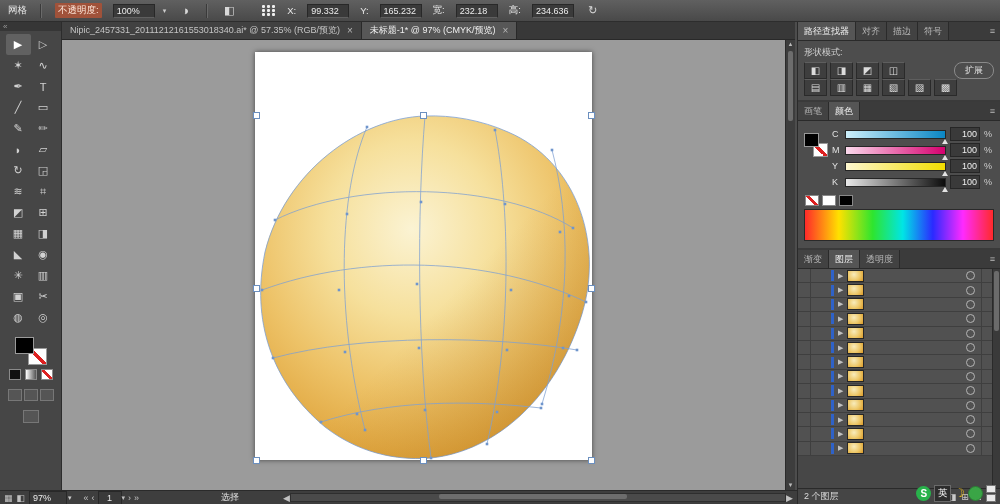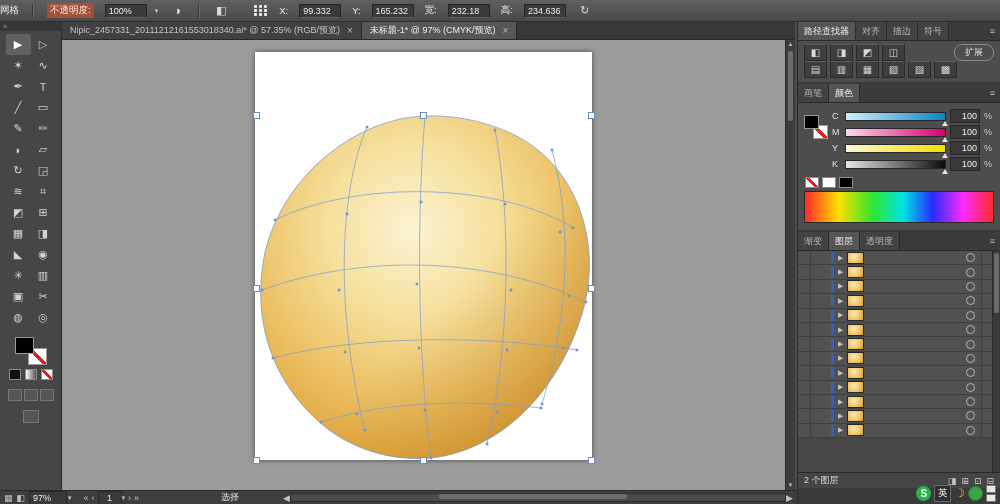--- a/index.html
+++ b/index.html
@@ -2,21 +2,21 @@
 <html><head>
 <meta charset="utf-8">
 <style>
   html,body{margin:0;padding:0;background:#2b2b2b}
   .app{position:relative;width:1000px;height:504px;background:#4d4d4d;overflow:hidden;
        font-family:"Liberation Sans","DejaVu Sans",sans-serif;color:#ddd;font-size:10px;
        -webkit-font-smoothing:antialiased}
   
   .control-bar{position:absolute;left:0;top:0;width:100%;height:22px;box-sizing:border-box;
     background:linear-gradient(#606060,#494949);border-bottom:1px solid #2d2d2d;
-    display:flex;align-items:center;gap:11px;padding:0 0;z-index:5}
+    display:flex;align-items:center;gap:11px;padding:0 8px;z-index:5}
   .cb-label{font-size:9.5px;color:#e8e8e8;white-space:nowrap}
   .opacity-chip{background:#a0523a;color:#ffe9dc;font-size:9.5px;
     padding:1px 3px;border-radius:1px}
   input.field{background:#3a3a3a;border:1px solid #282828;border-bottom-color:#5f5f5f;
     color:#ececec;font-size:9px;height:12px;padding:0 3px;font-family:inherit}
   .w34{width:34px}.w30{width:30px}.w22{width:16px;text-align:center}
   .dd{color:#ccc;font-size:7px;margin-left:-3px}
   .cb-icon{width:16px;height:15px;display:flex;align-items:center;justify-content:center;
     color:#d8d8d8;font-size:11px;background:transparent;border-radius:2px}
   .cb-icon.round{font-size:13px}
@@ -95,21 +95,21 @@
     display:flex;align-items:center;justify-content:flex-end;padding:0 2px}
   .spct{font-size:9px;color:#cfcfcf;width:8px}
   .chips{display:flex;gap:3px;margin:5px 0 0 7px}
   .chip{width:12px;height:9px;border:1px solid #888}
   .chip-none{background:linear-gradient(45deg,#fff 42%,#d22 42%,#d22 58%,#fff 58%)}
   .chip-white{background:#fff}
   .chip-black{background:#000}
   .spectrum{margin:3px 6px 7px;height:30px;border:1px solid #2a2a2a;
     background:linear-gradient(to right,#ff2a2a 0%,#ffe100 18%,#2ee52e 36%,#00e5e5 52%,#2a2aff 68%,#ff2aff 84%,#ff2a2a 100%)}
   
-  .layers-panel{flex:1;display:flex;flex-direction:column;margin-bottom:16px}
+  .layers-panel{flex:1;display:flex;flex-direction:column;margin-bottom:0}
   .llist{flex:1;position:relative;overflow:hidden;background:#474747;padding-right:8px}
   .lrow{height:13.4px;display:flex;align-items:center;background:#515151;border-bottom:1px solid #3f3f3f}
   .eyec{width:12px;height:100%;border-right:1px solid #3f3f3f}
   .selbar{width:3px;height:11px;background:#2f62c8;margin-left:20px}
   .exp{color:#c0c0c0;font-size:7px;margin-left:4px}
   .lthumb{width:15px;height:10px;margin-left:4px;border:1px solid #262626;
     background:radial-gradient(circle at 40% 35%,#f8ecbc,#edc767 55%,#d9992a)}
   .lspace{flex:1}
   .ltarget{width:7px;height:7px;border:1px solid #b5b5b5;border-radius:50%;margin-right:6px}
   .lcell{width:10px;height:100%;border-left:1px solid #3f3f3f}
@@ -324,20 +324,21 @@
 
     <div class="panel">
       <div class="ptabs" id="pf-tabs">
           <div class="ptab active">路径查找器</div>
           <div class="ptab">对齐</div>
           <div class="ptab">描边</div>
           <div class="ptab">符号</div>
           <div class="ptab-menu">≡</div>
         </div>
       <div class="pf-body">
+        <div class="row-label">形状模式:</div>
         <div class="btn-row" id="shape-mode-row">
           <div class="icon-btn">◧</div>
             <div class="icon-btn">◨</div>
             <div class="icon-btn">◩</div>
             <div class="icon-btn">◫</div>
             <div class="expand-btn">扩展</div>
         </div>
         <div class="btn-row" id="pathfinder-row">
             <div class="icon-btn">▤</div>
             <div class="icon-btn">▥</div>

